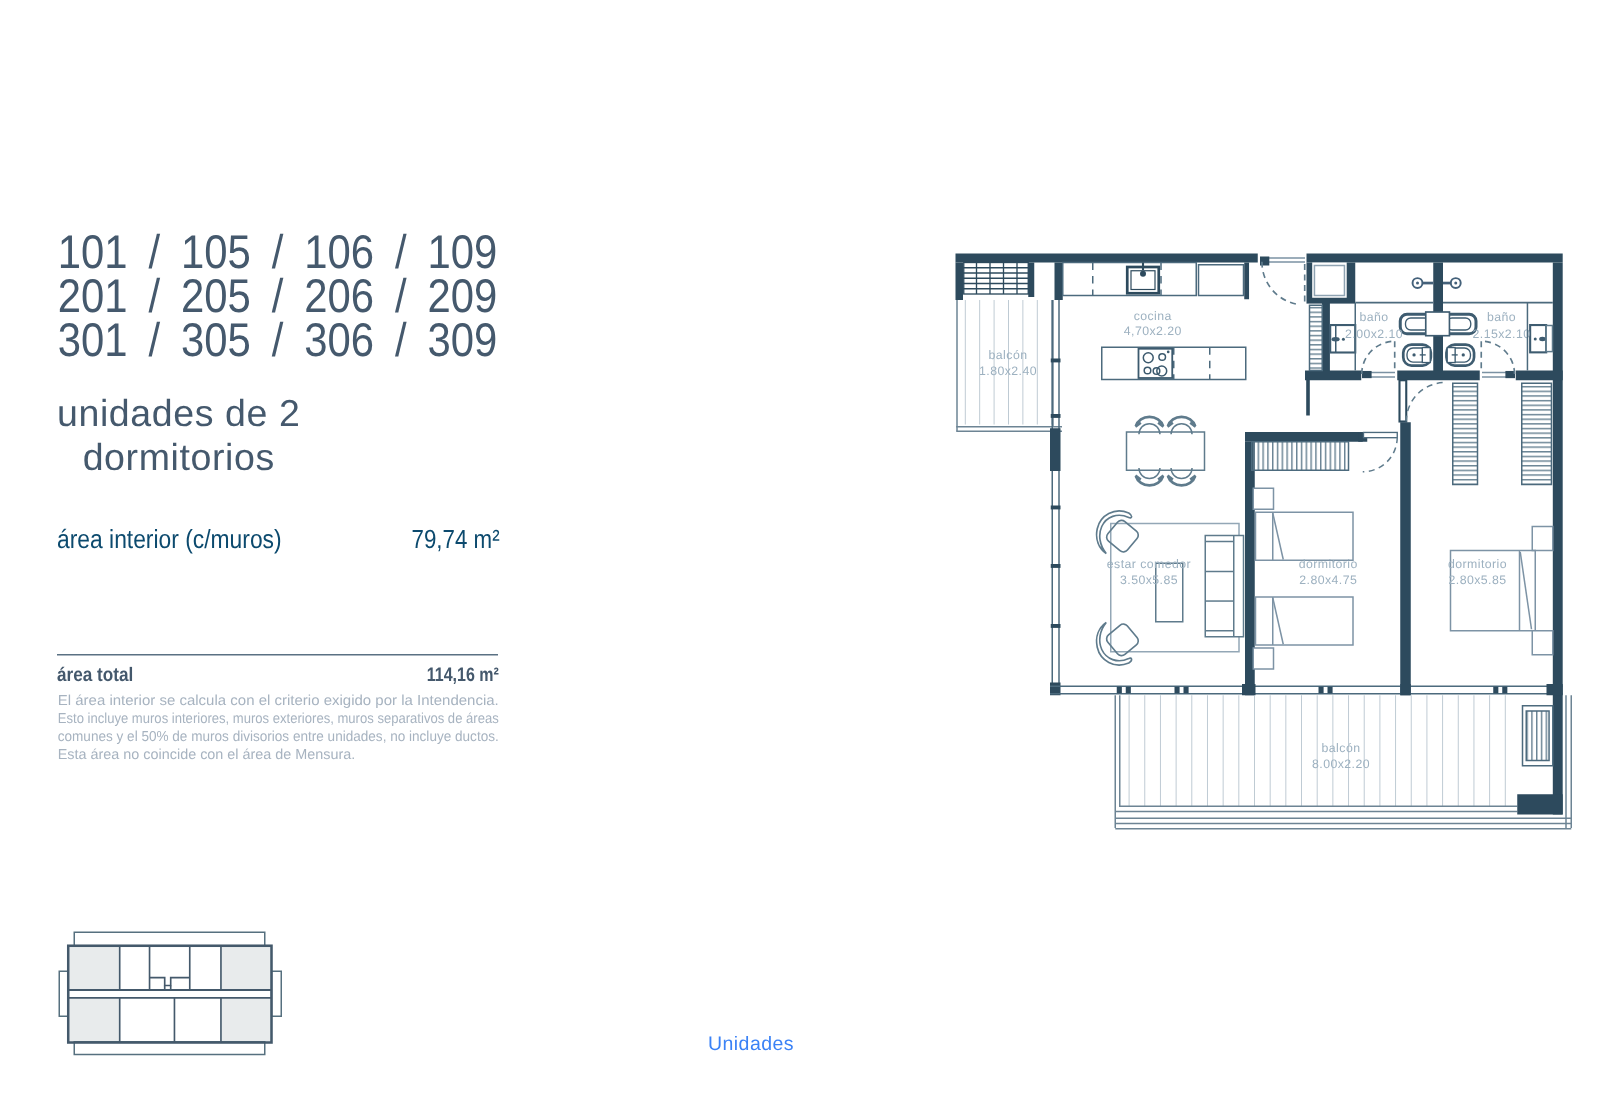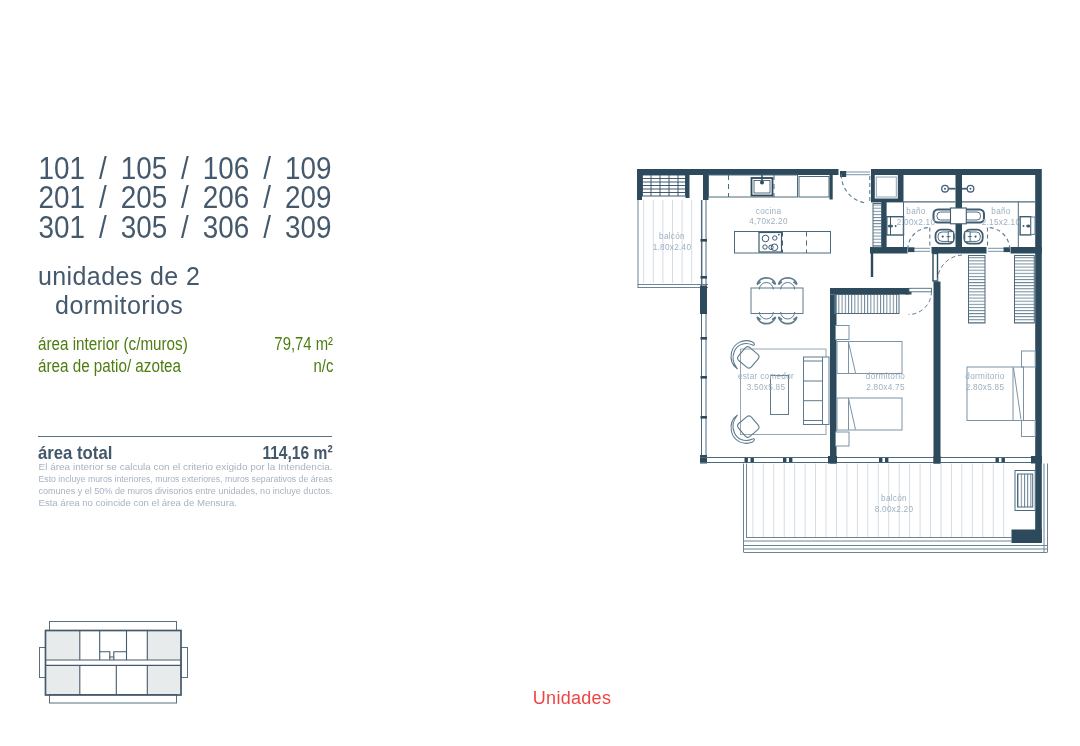--- a/index.html
+++ b/index.html
@@ -1,26 +1,26 @@
 <!DOCTYPE html>
 <html><head>
 <meta charset="utf-8">
 <style>
   html,body{margin:0;padding:0;background:#ffffff;width:1080px;height:746px;overflow:hidden;}
   body{font-family:"Liberation Sans",sans-serif;position:relative;}
   .abs{position:absolute;}
   .subt{left:38px;top:262px;font-size:25px;line-height:29px;color:#45596d;letter-spacing:0.4px;text-align:center;}
-  .tbl{left:38px;top:334px;width:295px;font-size:17.5px;line-height:21.5px;color:#4d7c0f;}
+  .tbl{left:38px;top:349px;width:295px;font-size:17.5px;line-height:21.5px;color:#0c4a6e;}
   .row{display:flex;justify-content:space-between;}
   .row span:first-child{display:inline-block;transform:scaleX(0.87);transform-origin:0 50%;}
   .row span:last-child{display:inline-block;transform:scaleX(0.85);transform-origin:100% 50%;}
   .total span:first-child{display:inline-block;transform:scaleX(0.88);transform-origin:0 50%;}
   .total span:last-child{display:inline-block;transform:scaleX(0.82);transform-origin:100% 50%;}
-  .total{left:38px;top:442px;width:295px;font-size:19px;color:#44586c;font-weight:bold;display:flex;justify-content:space-between;}
-  .unid{left:472px;top:688px;width:200px;text-align:center;font-size:18px;color:#ef4444;letter-spacing:0.3px;}
+  .total{left:38px;top:442px;width:295px;font-size:13px;color:#44586c;font-weight:bold;display:flex;justify-content:space-between;}
+  .unid{left:472px;top:688px;width:200px;font-size:13px;color:#3b82f6;letter-spacing:0.3px;}
   .hr{left:38px;top:436px;width:294px;height:1px;background:#5a7183;}
 </style>
 </head>
 <body>
 
 <svg class="abs" style="left:0;top:0" width="400" height="746" viewBox="0 0 400 746">
 <text x="38.5" y="178.5" font-size="31.5" fill="#45596d" word-spacing="7" textLength="293" lengthAdjust="spacingAndGlyphs">101 / 105 / 106 / 109</text>
 <text x="38.5" y="208" font-size="31.5" fill="#45596d" word-spacing="7" textLength="293" lengthAdjust="spacingAndGlyphs">201 / 205 / 206 / 209</text>
 <text x="38.5" y="237.5" font-size="31.5" fill="#45596d" word-spacing="7" textLength="293" lengthAdjust="spacingAndGlyphs">301 / 305 / 306 / 309</text>
 <text x="38.5" y="470" font-size="9.6" fill="#a7b3c0" textLength="294" lengthAdjust="spacingAndGlyphs">El área interior se calcula con el criterio exigido por la Intendencia.</text>
@@ -28,24 +28,20 @@
 <text x="38.5" y="494" font-size="9.6" fill="#a7b3c0" textLength="294" lengthAdjust="spacingAndGlyphs">comunes y el 50% de muros divisorios entre unidades, no incluye ductos.</text>
 <text x="38.5" y="506" font-size="9.6" fill="#a7b3c0">Esta área no coincide con el área de Mensura.</text>
 </svg>
 
 <div class="abs subt">unidades de 2<br>dormitorios</div>
 
 <div class="abs tbl">
   <div class="row">
       <span>área interior (c/muros)</span>
       <span>79,74 m²</span>
-    </div>
-  <div class="row">
-      <span>área de patio/ azotea</span>
-      <span>n/c</span>
     </div>
 </div>
 
 <div class="abs hr"></div>
 
 <div class="abs total">
     <span>área total</span>
     <span>114,16 m²</span>
   </div>
 

